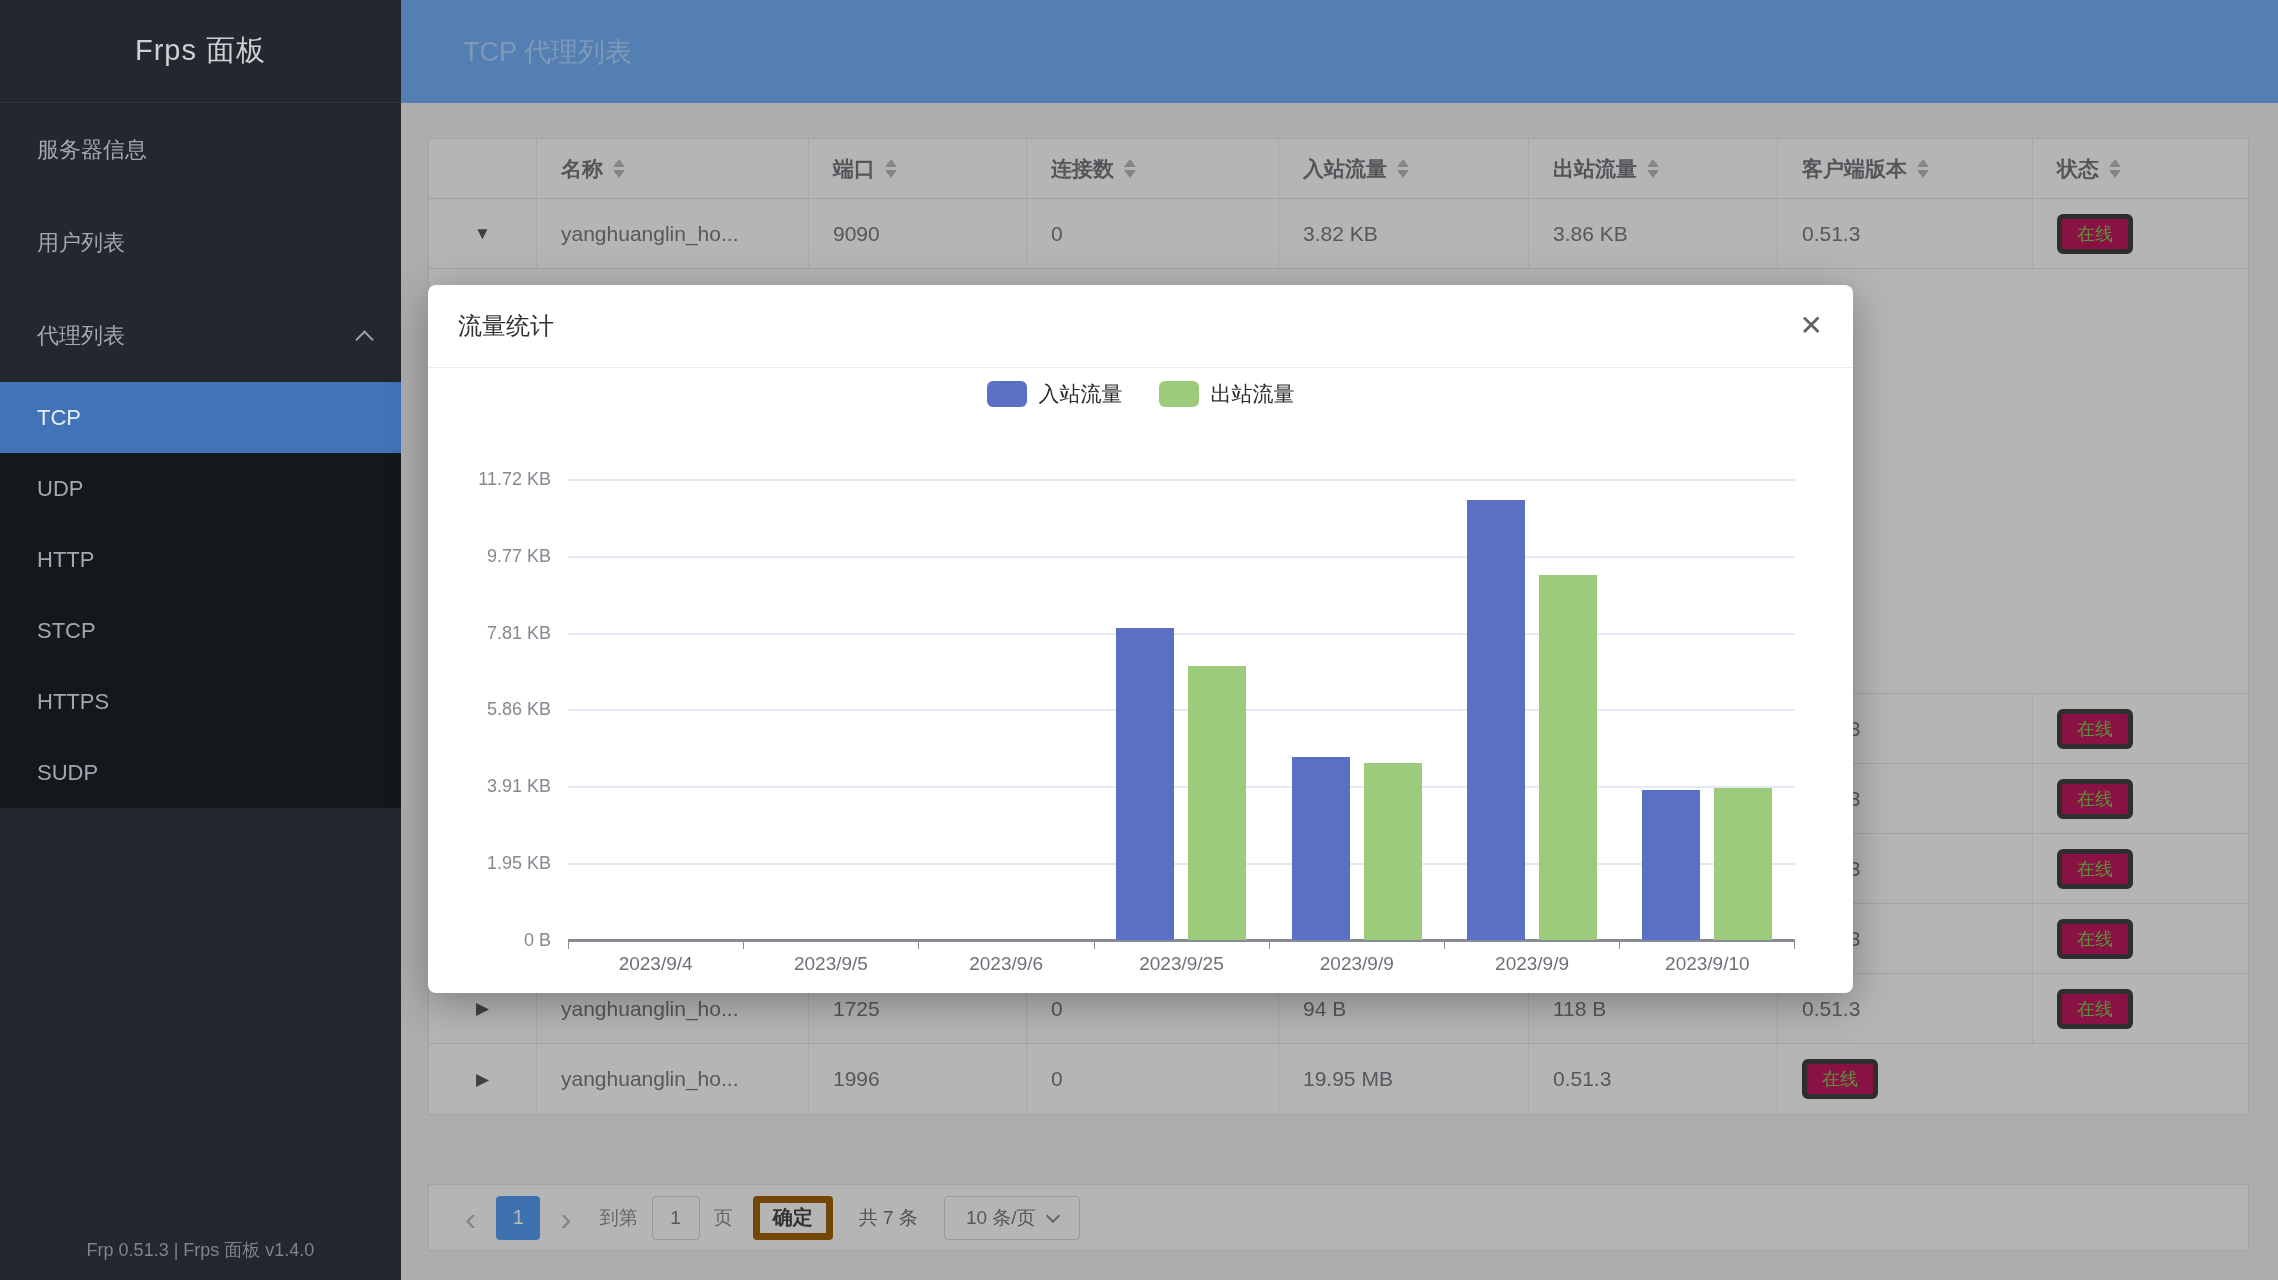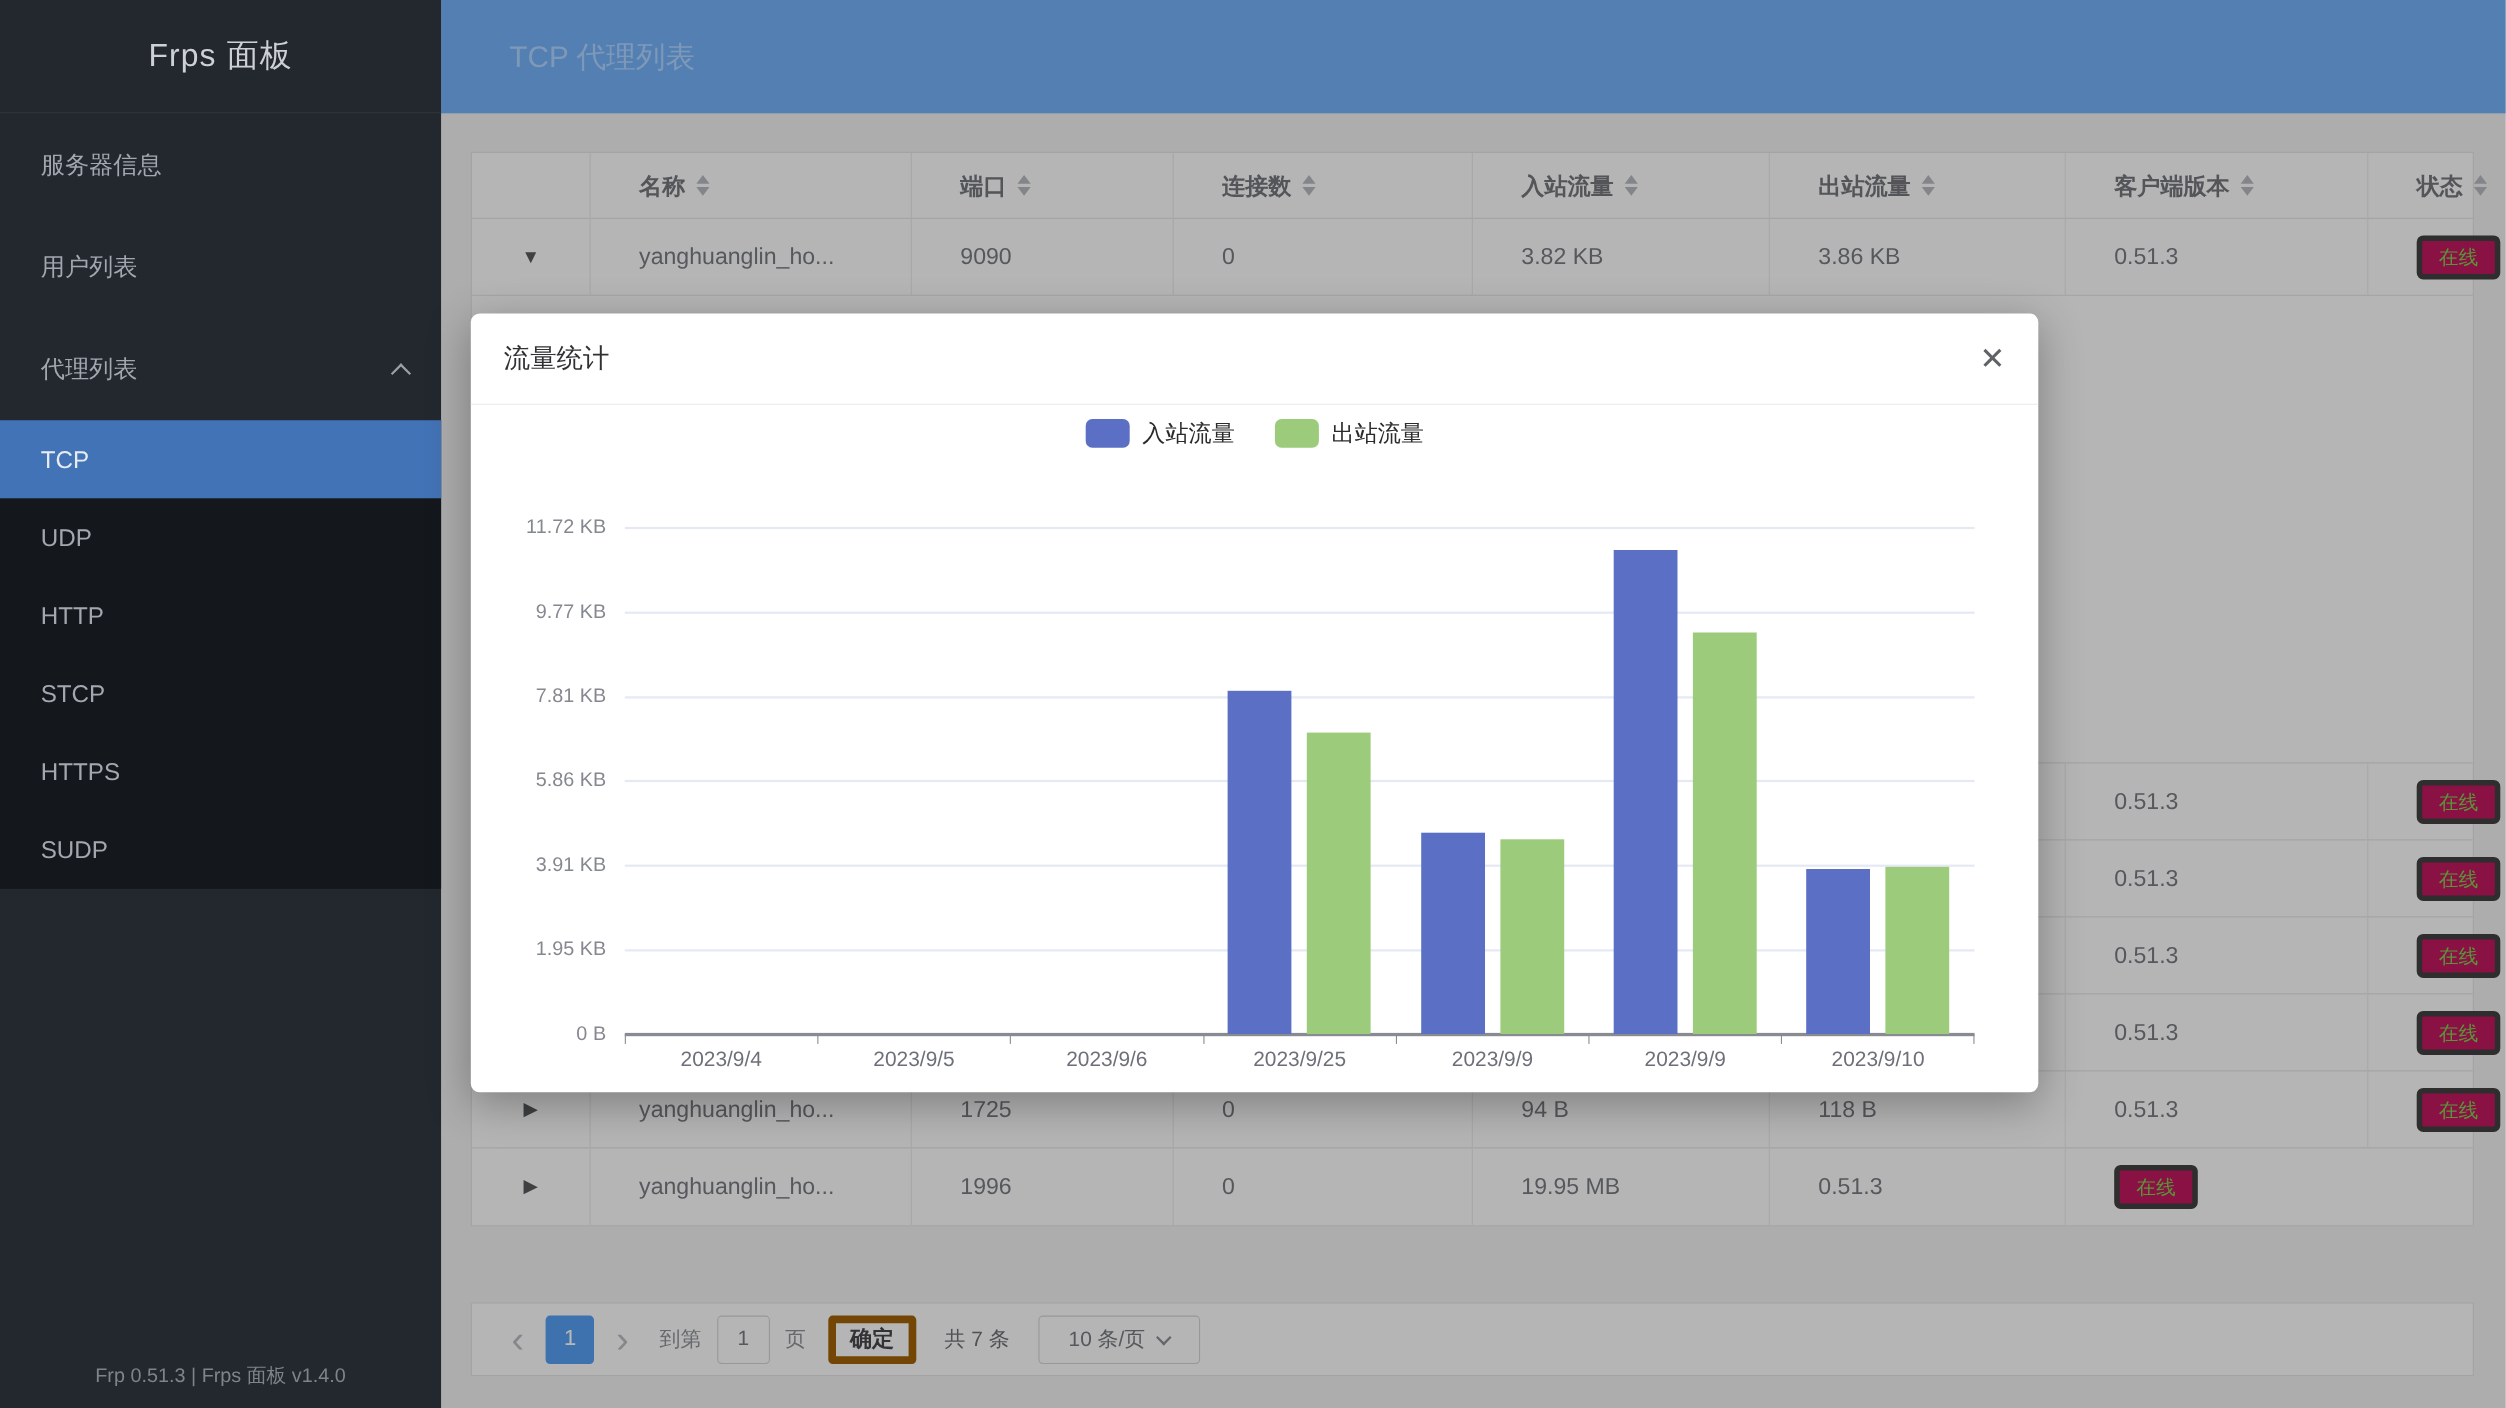--- a/index.html
+++ b/index.html
@@ -22,21 +22,21 @@
                  color:#7E848C; font-size:18px; }
 
   
   .main { position:absolute; left:401px; top:0; width:1877px; height:1280px; background:#F0F0F0; }
   .topbar { height:103px; background:#73B1F7; display:flex; align-items:center; }
   .topbar-title { color:#AFD4FF; font-size:27px; padding-left:62px; }
 
   .content { padding:35px 0 0 27px; }
   .ptable { width:1821px; border:1px solid #E2E2E2; background:#FBFBFB; }
   .trow { display:grid; grid-template-columns:108px 272px 218px 252px 250px 249px 255px 217px;
-          border-bottom:1px solid #E2E2E2; align-items:center;gap:20px; }
+          border-bottom:1px solid #E2E2E2; align-items:center; }
   .trow > div { padding-left:24px; height:100%; display:flex; align-items:center;
                 border-right:1px solid #E9E9E9; overflow:hidden; white-space:nowrap; }
   .trow > div:last-child { border-right:none; }
   .thead { height:60px; font-weight:bold; color:#73767C; font-size:21px; }
   .tbody-row { height:70px; color:#777A80; font-size:21px; }
   .expand-cell { justify-content:center; padding-left:0 !important; color:#57595C; font-size:17px; }
   .expanded-panel { height:425px; border-bottom:1px solid #E2E2E2; background:#FBFBFB; }
   .sort { display:inline-flex; flex-direction:column; gap:3px; margin-left:10px; }
   .sort i { width:0; height:0; border-left:6px solid transparent; border-right:6px solid transparent; }
   .sort .up { border-bottom:8px solid #B6B9BF; }
@@ -51,21 +51,21 @@
   .pg-arrow { font-size:34px; color:#B9BCC2; line-height:1; padding:0 6px; }
   .pg-current { width:44px; height:44px; margin:0 14px; border-radius:4px; background:#559FF2;
                 color:#FFFFFF; font-size:20px; display:flex; align-items:center; justify-content:center; }
   .pg-input { width:48px; height:44px; margin:0 14px; border:1px solid #D3D3D3; border-radius:4px;
               background:#FBFBFB; text-align:center; font-size:19px; color:#777A80;
               font-family:"Liberation Sans","DejaVu Sans",sans-serif; }
   .pg-confirm { width:80px; height:44px; margin-left:20px; border:7px solid #a16207; border-radius:4px;
                 background:#FBFBFB; font-weight:bold; font-size:20px; color:#44474B;
                 display:flex; align-items:center; justify-content:center; }
   .pg-total { margin-left:26px; color:#6E7176; }
-  .pg-size { margin-left:26px; width:147px; height:44px; border:1px solid #D3D3D3; border-radius:4px;
+  .pg-size { margin-left:26px; width:136px; height:44px; border:1px solid #D3D3D3; border-radius:4px;
              background:#FBFBFB; color:#777A80; display:flex; align-items:center; justify-content:center; gap:12px; }
   .chev-down { width:10px; height:10px; border:solid #8A8D93; border-width:0 2px 2px 0;
                transform:rotate(45deg); margin-top:-4px; }
 
   
   .overlay { position:absolute; inset:0; background:rgba(0,0,0,0.28); z-index:50; }
 
   
   .modal { position:absolute; left:428px; top:285px; width:1425px; height:708px; background:#FFFFFF;
            border-radius:8px; box-shadow:0 10px 40px rgba(0,0,0,0.30); z-index:100; }

